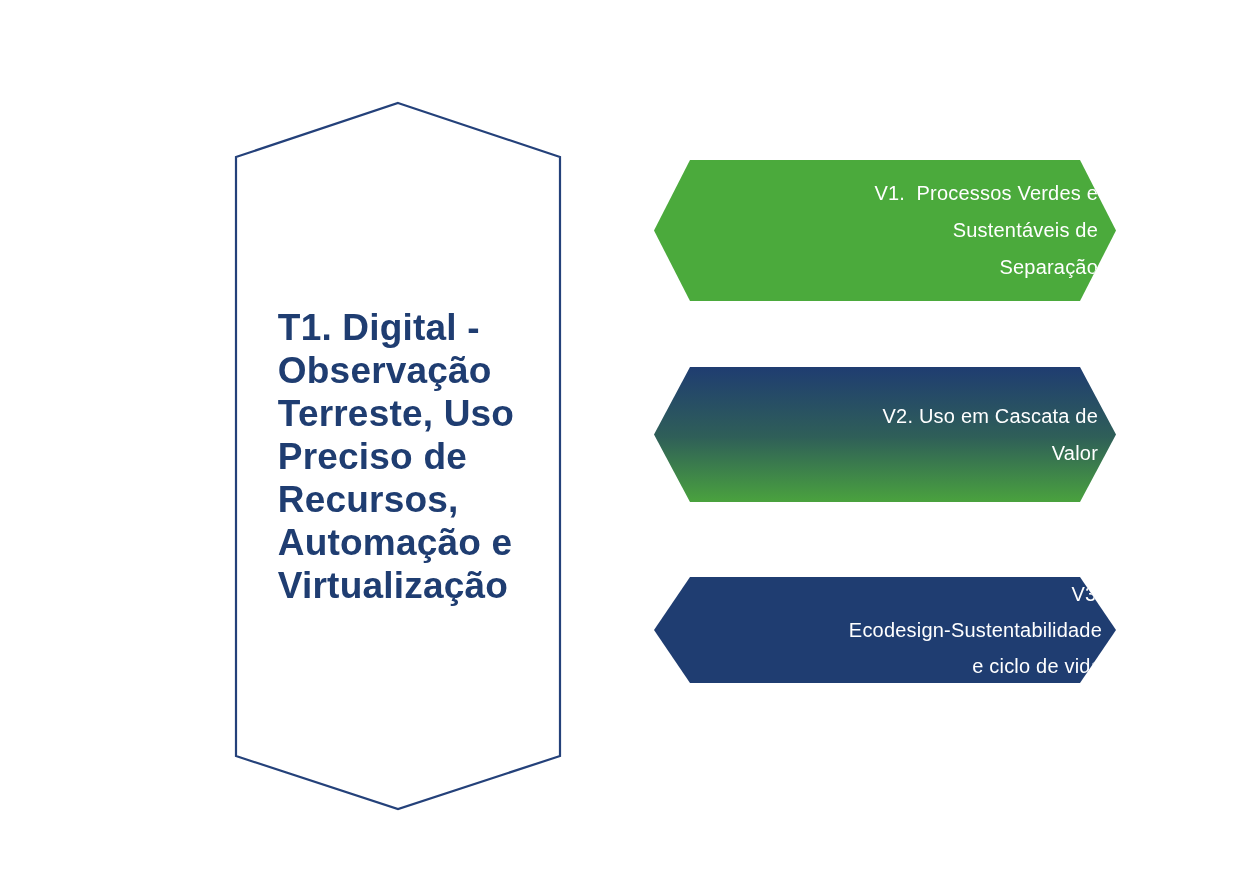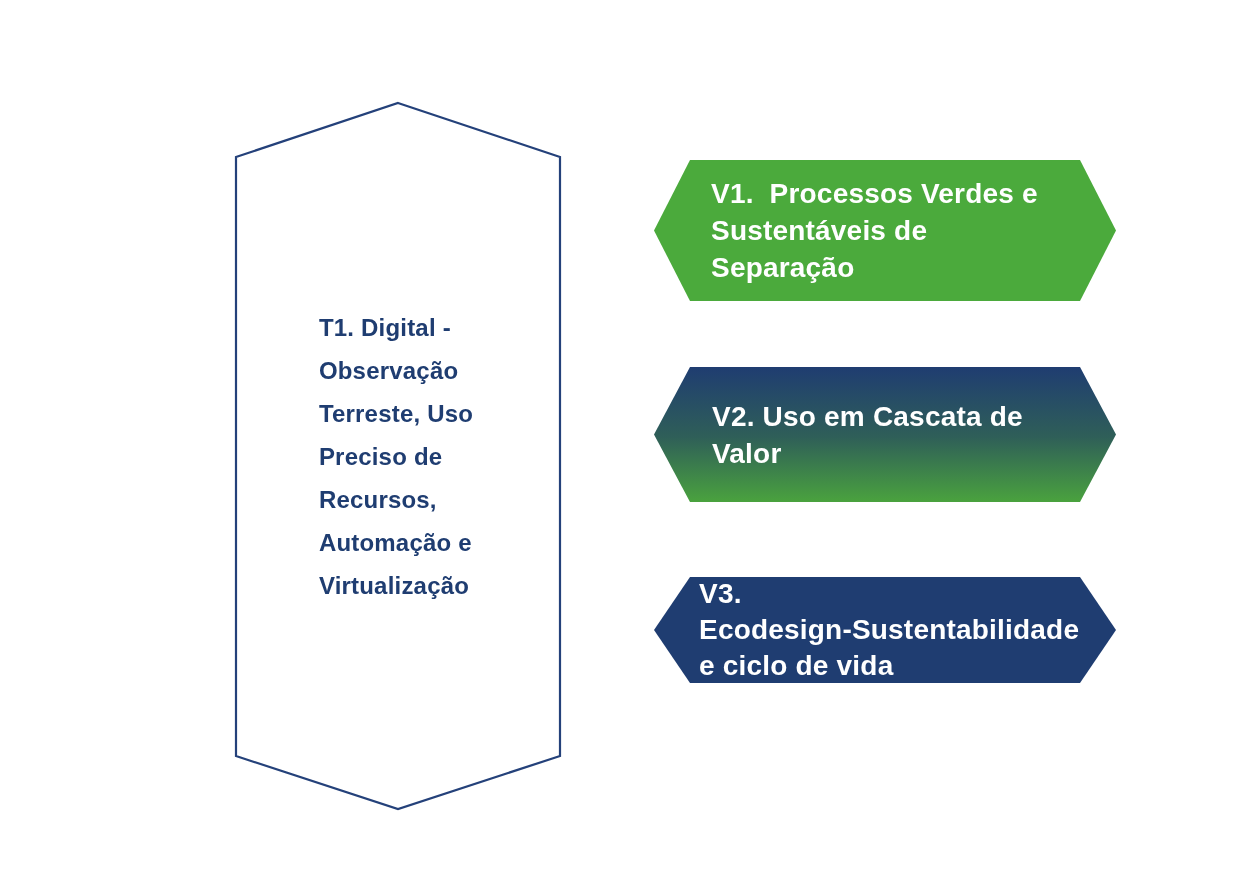--- a/index.html
+++ b/index.html
@@ -34,43 +34,43 @@
     top: 100px;
     width: 324px;
     height: 712px;
     display: flex;
     align-items: center;
     justify-content: center;
     text-align: left;
     white-space: pre-wrap;
     color: #1f3d71;
     font-weight: bold;
-    font-size: 24px;
+    font-size: 37px;
     line-height: 43px;
     letter-spacing: 0.2px;
   }
 
   
   .banner {
     position: absolute;
     left: 654px;
     width: 462px;
     display: flex;
     flex-direction: column;
     justify-content: center;
     clip-path: polygon(0 50%, 36px 0, calc(100% - 36px) 0, 100% 50%, calc(100% - 36px) 100%, 36px 100%);
   }
 
   .banner-label {
     color: #ffffff;
-    font-weight: bold;
-    font-size: 28px;
+    font-weight: normal;
+    font-size: 20px;
     line-height: 37px;
     white-space: pre-wrap;
-    text-align: left;
+    text-align: right;
     letter-spacing: 0.2px;
   }
 
   .banner-v1 {
     top: 160px;
     height: 141px;
     background: #4baa3c;
     padding-left: 57px;
     padding-right: 18px;
   }

